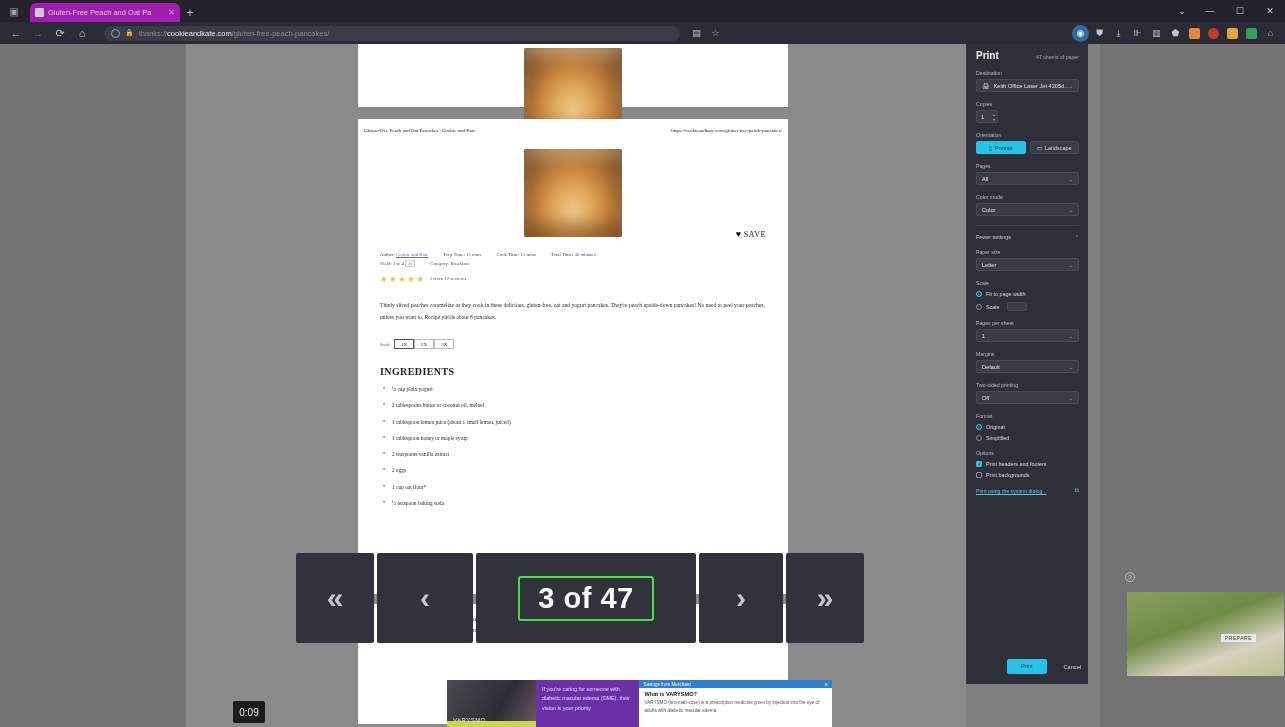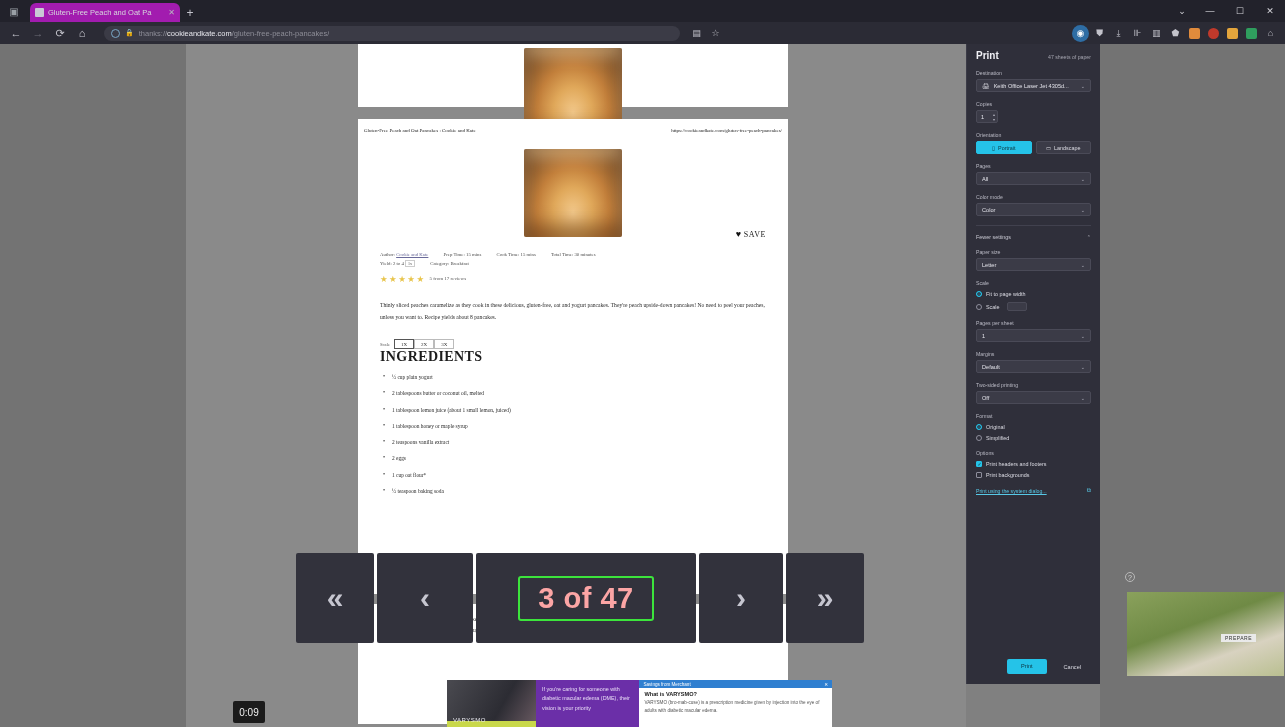--- a/index.html
+++ b/index.html
@@ -83,21 +83,21 @@
   .rmeta .sep{ display:inline-block; width:14px; }
   .save-wrap{ float:right; font-size:8px; color:#1a1a1a; letter-spacing:.6px; margin-top:-14px;}
   .save-wrap .heart{ color:#111; font-size:9px; margin-right:2px;}
   .stars{ margin-top:6px; font-size:8.5px; color:#e8c44a; letter-spacing:1.5px;}
   .stars span.rv{ font-size:5px; color:#555; letter-spacing:0; margin-left:4px; vertical-align:2px;}
   .rdesc{ font-size:5.6px; line-height:2.05; margin-top:16px; color:#2b2b2b;}
   .scale-row{ margin-top:16px; display:flex; align-items:center; gap:0; font-size:4.6px; color:#555;}
   .scale-row .lbl{ margin-right:4px;}
   .scale-row .sb{ border:1px solid #bbb; padding:1.5px 6px; font-size:5px; color:#333; }
   .scale-row .sb.on{ border-color:#555; }
-  .ing-h{ font-size:14px; font-weight:bold; letter-spacing:.4px; color:#1c1c1c;}
+  .ing-h{ margin-top:17px; font-size:10px; font-weight:bold; letter-spacing:.4px; color:#1c1c1c;}
   .ing-list{ margin-top:9px; list-style:none; }
   .ing-list li{ font-size:5.4px; line-height:1.25; margin-bottom:9.5px; padding-left:12px; position:relative; color:#2b2b2b;}
   .ing-list li:before{ content:"•"; position:absolute; left:3px; top:-1px; font-size:6px; color:#333;}
 
   .btm-text{ padding: 10px 22px 0 22px; font-family:"Liberation Serif", serif; font-size:5.6px; line-height:2.05; color:#2b2b2b;}
 
   
   .ad{ position:absolute; left:447px; top:680px; width:385px; height:47px; display:flex; overflow:hidden;}
   .ad-photo{ width:120px; background:linear-gradient(120deg,#4a4a50,#2c2c33 60%,#6b5b63); position:relative;}
   .ad-photo:after{content:"VARYSMO"; position:absolute; left:6px; bottom:4px; color:#e9e9ef; font-size:6px; letter-spacing:.5px;}
@@ -111,21 +111,21 @@
 
   
   .thumb{ position:absolute; left:1127px; top:592px; width:157px; height:84px;
     background:linear-gradient(160deg,#8aa15c,#6f8a45 40%,#d8d2c0 70%, #b9bf90);
     overflow:hidden;}
   .thumb .badge{ position:absolute; right:28px; bottom:34px; background:#e9e9e9; color:#333; font-size:5px; padding:1px 4px; letter-spacing:.5px;}
   .thumb-dot{ position:absolute; left:1125px; top:572px; width:10px;height:10px;border-radius:50%; border:1px solid #b9b9b9; color:#d8d8d8; font-size:7px; text-align:center; line-height:9px;}
 
   
   .panel{
-    position:absolute; left:966px; top:44px; width:134px; height:640px;
+    position:absolute; left:966px; top:44px; width:122px; height:640px;
     background:#2f2f3a; border-left:1px solid #3b3b47;
     font-size:6px; color:#d6d6de; padding: 6px 9px 0 9px; overflow:hidden;
   }
   .panel .ptitle{ display:flex; justify-content:space-between; align-items:baseline;}
   .panel .ptitle h1{ font-size:10px; font-weight:bold; color:#f0f0f5;}
   .panel .sheets{ font-size:5.2px; color:#a5a5b0;}
   .plabel{ font-size:5.2px; color:#b9b9c4; margin-top:9px; margin-bottom:3px;}
   .pselect{
     width:100%; height:13px; background:#3b3b47; border:1px solid #4a4a57; border-radius:2px;
     display:flex; align-items:center; padding:0 5px; font-size:5.6px; color:#e2e2e9; position:relative;
@@ -165,21 +165,21 @@
     background:#32323c; border-radius:2px; display:flex; align-items:center; justify-content:center;
     color:#c6c6d0; font-size:30px; font-weight:bold;
   }
   .navoverlay .c-first{ width:78px;}
   .navoverlay .c-prev{ width:96px;}
   .navoverlay .c-page{ flex:1 1 auto; position:relative;}
   .navoverlay .c-next{ width:84px;}
   .navoverlay .c-last{ width:78px;}
   .pagebox{
     border:2.5px solid #3ce43c; border-radius:3px; padding:4px 18px;
-    color:#fca5a5; font-size:29px; font-weight:bold; letter-spacing:.5px;
+    color:#ffffff; font-size:29px; font-weight:bold; letter-spacing:.5px;
     font-family:"Liberation Sans", sans-serif;
   }
 
   
   .timer{ position:absolute; left:233px; top:701px; width:32px; height:22px; background:#1b1b1b;
      color:#f0f0f0; font-size:10px; display:flex; align-items:center; justify-content:center; border-radius:2px;}
 </style>
 </head>
 <body>
 

